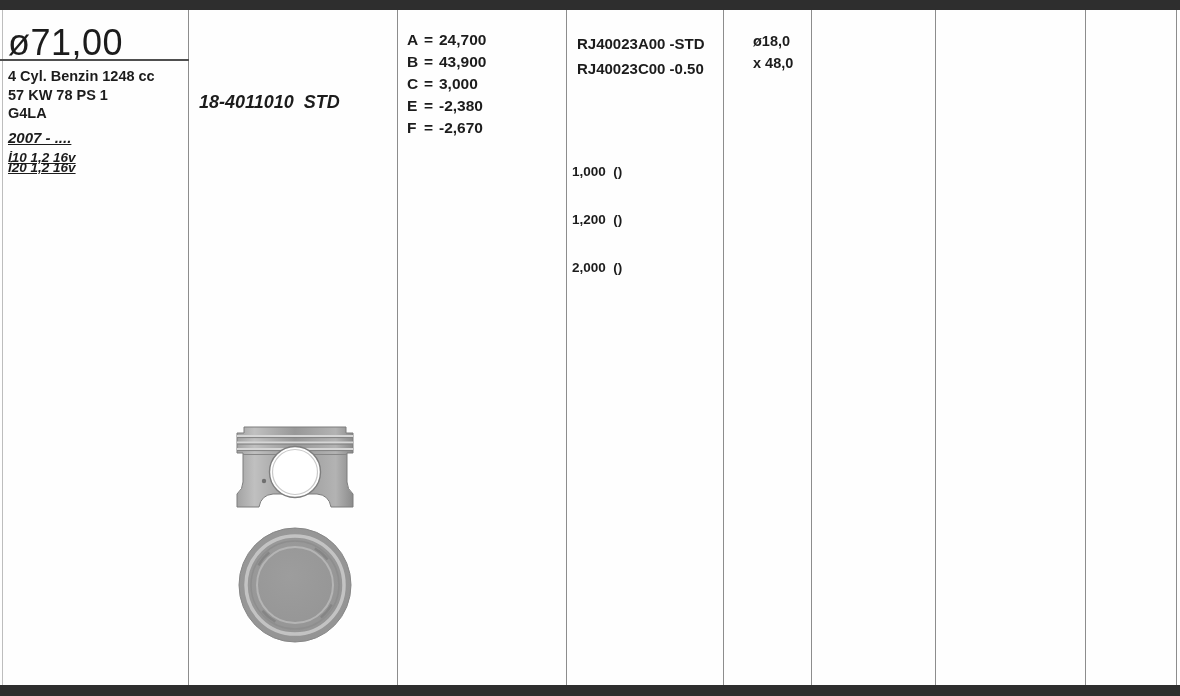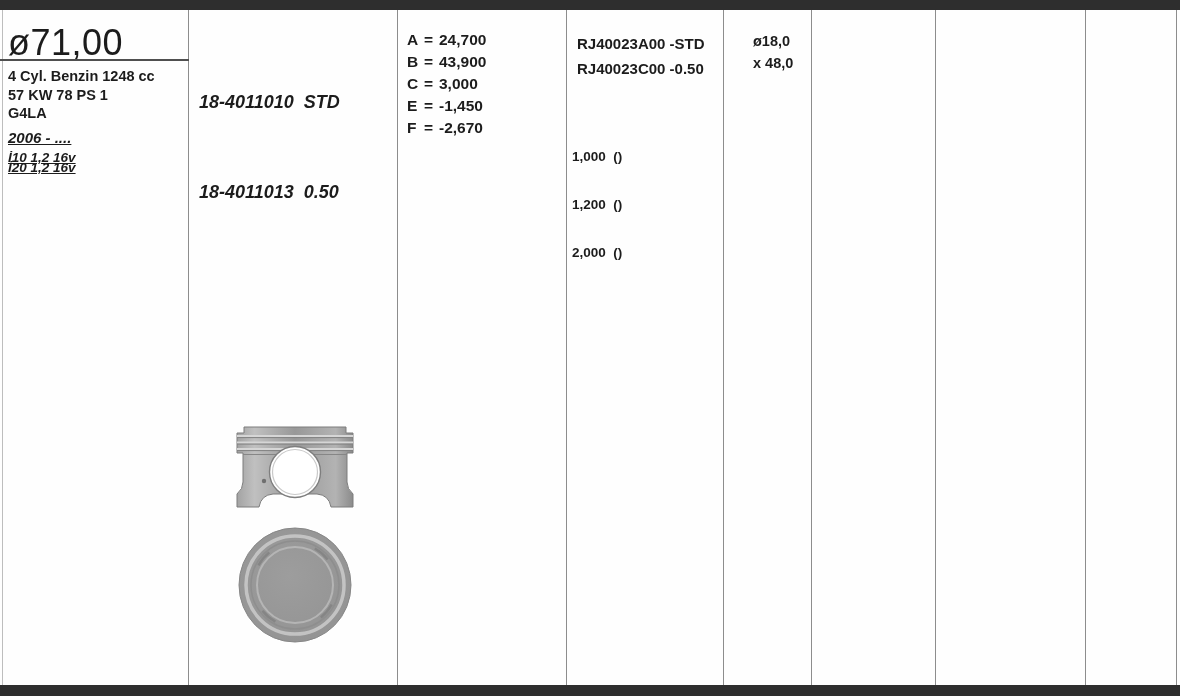--- a/index.html
+++ b/index.html
@@ -55,21 +55,21 @@
   .dims { position:absolute; left:407px; top:29px; font-size:15.5px; font-weight:600; }
   .dim-row { display:flex; line-height:22px; }
   .dim-row .lbl { width:17px; }
   .dim-row .eq  { width:15px; }
 
   .oem {
     position:absolute; left:577px; top:31px;
     font-size:15px; font-weight:600; line-height:25px;
   }
   .rings {
-    position:absolute; left:572px; top:117px;
+    position:absolute; left:572px; top:132px;
     font-size:13.5px; font-weight:600; line-height:16px; white-space:pre;
   }
   .pin {
     position:absolute; left:733px; top:30px;
     font-size:14.5px; font-weight:600; line-height:22px;margin-left:20px;
   }
 
   .piston-side { position:absolute; left:234px; top:424px; }
   .piston-top  { position:absolute; left:237px; top:526px; }
 </style>
@@ -93,30 +93,29 @@
 
   <div class="dia">ø71,00</div>
   <div class="dia-divider"></div>
 
   <div class="engine">
     <div>4 Cyl. Benzin 1248 cc</div>
     <div>57 KW 78 PS 1</div>
     <div>G4LA</div>
   </div>
 
-  <div class="years">2006 - ....</div>
+  <div class="years">2007 - ....</div>
 
   <div class="models">
     <div>İ10 1,2 16v</div>
     <div>İ20 1,2 16v</div>
   </div>
 
   <div class="parts">
     <div>18-4011010  STD</div>
-    <div>18-4011013  0.50</div>
   </div>
 
   <div class="dims">
     <div class="dim-row">
       <span class="lbl">A</span>
       <span class="eq">=</span>
       <span>24,700</span>
     </div>
     <div class="dim-row">
       <span class="lbl">B</span>
@@ -124,21 +123,21 @@
       <span>43,900</span>
     </div>
     <div class="dim-row">
       <span class="lbl">C</span>
       <span class="eq">=</span>
       <span>3,000</span>
     </div>
     <div class="dim-row">
       <span class="lbl">E</span>
       <span class="eq">=</span>
-      <span>-1,450</span>
+      <span>-2,380</span>
     </div>
     <div class="dim-row">
       <span class="lbl">F</span>
       <span class="eq">=</span>
       <span>-2,670</span>
     </div>
   </div>
 
   <div class="oem">
     <div>RJ40023A00 -STD</div>

